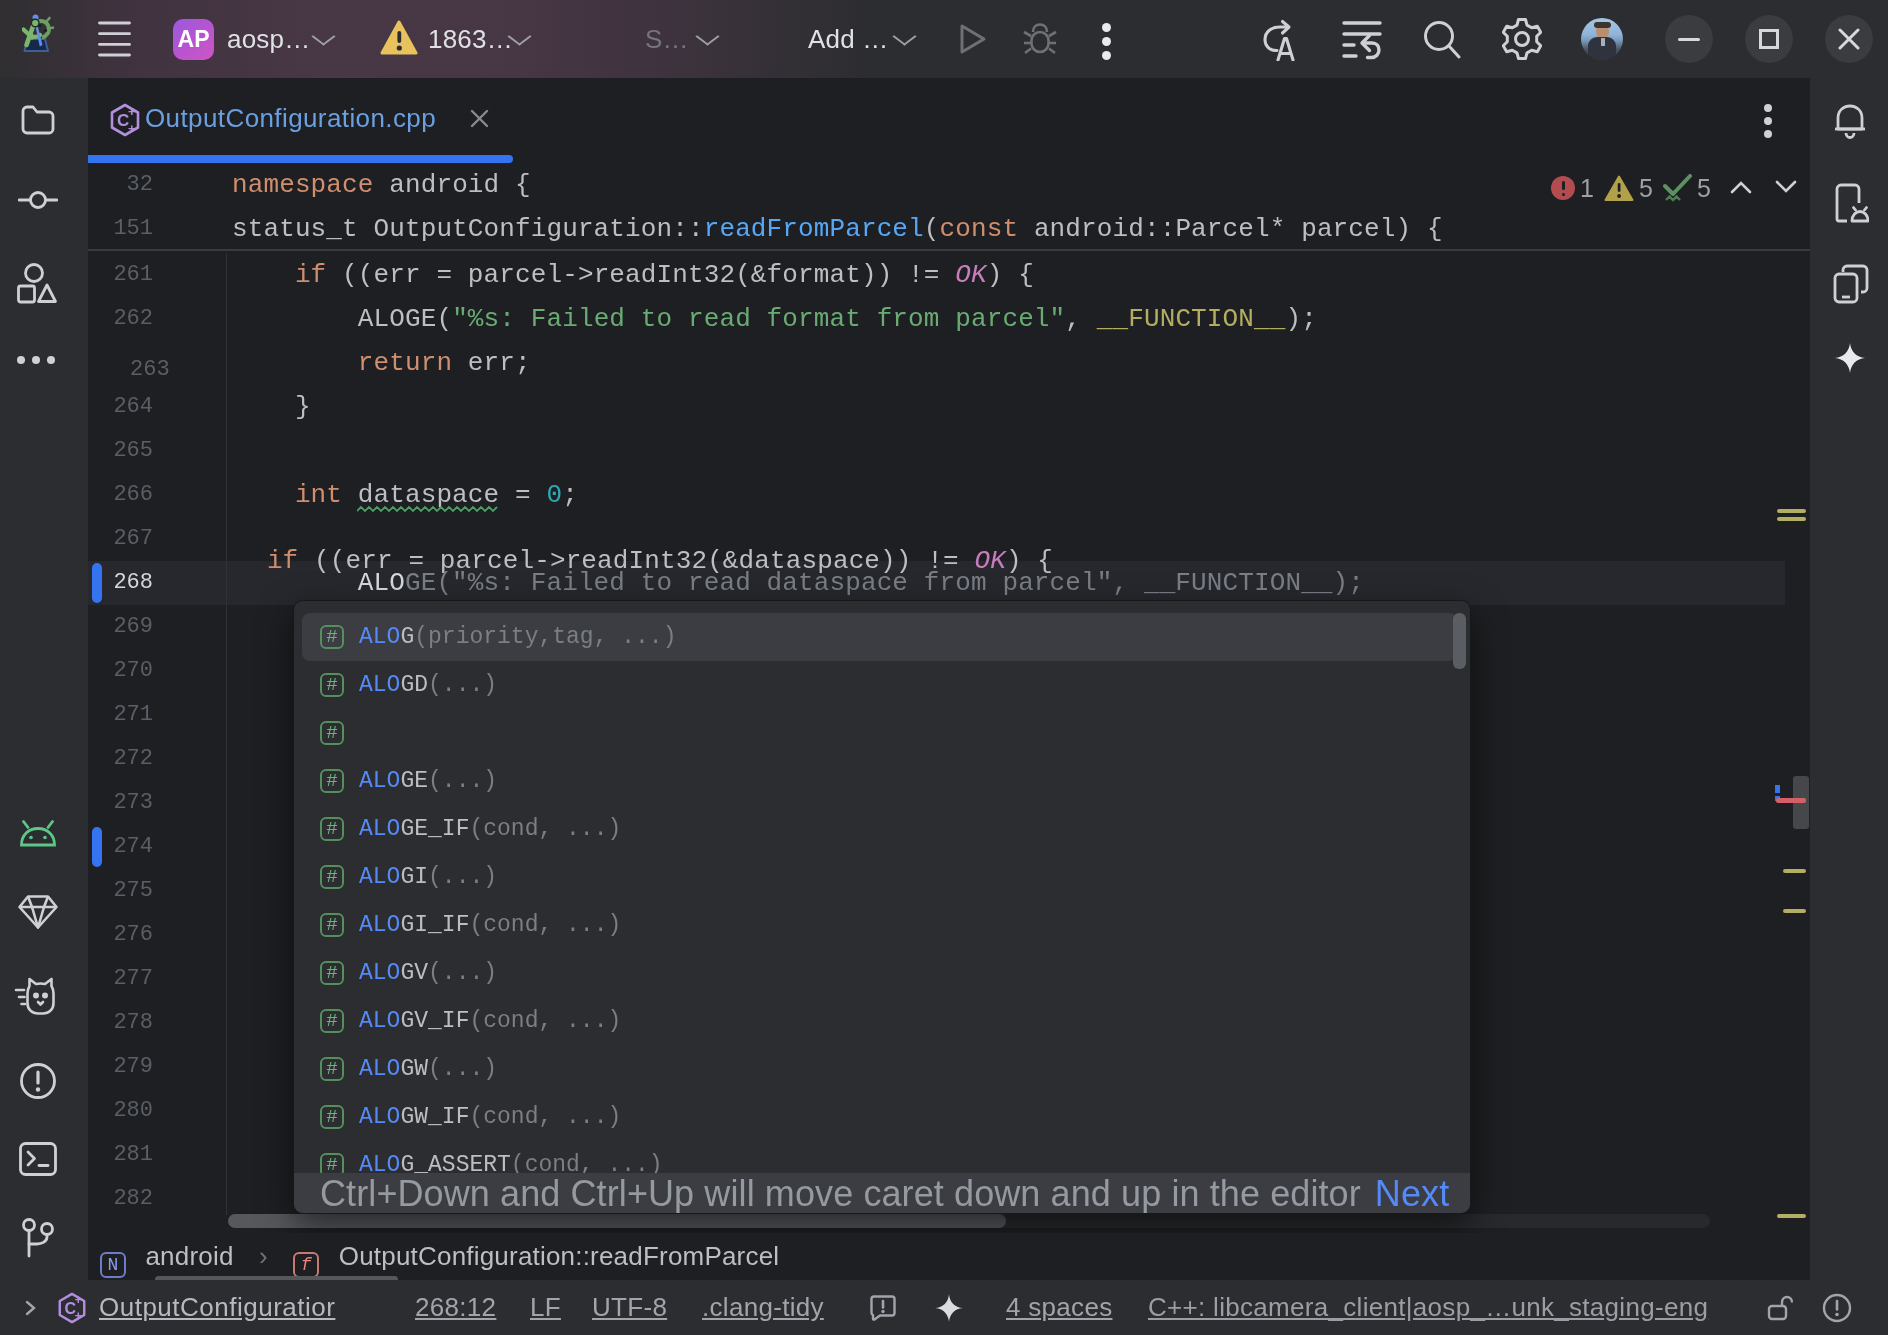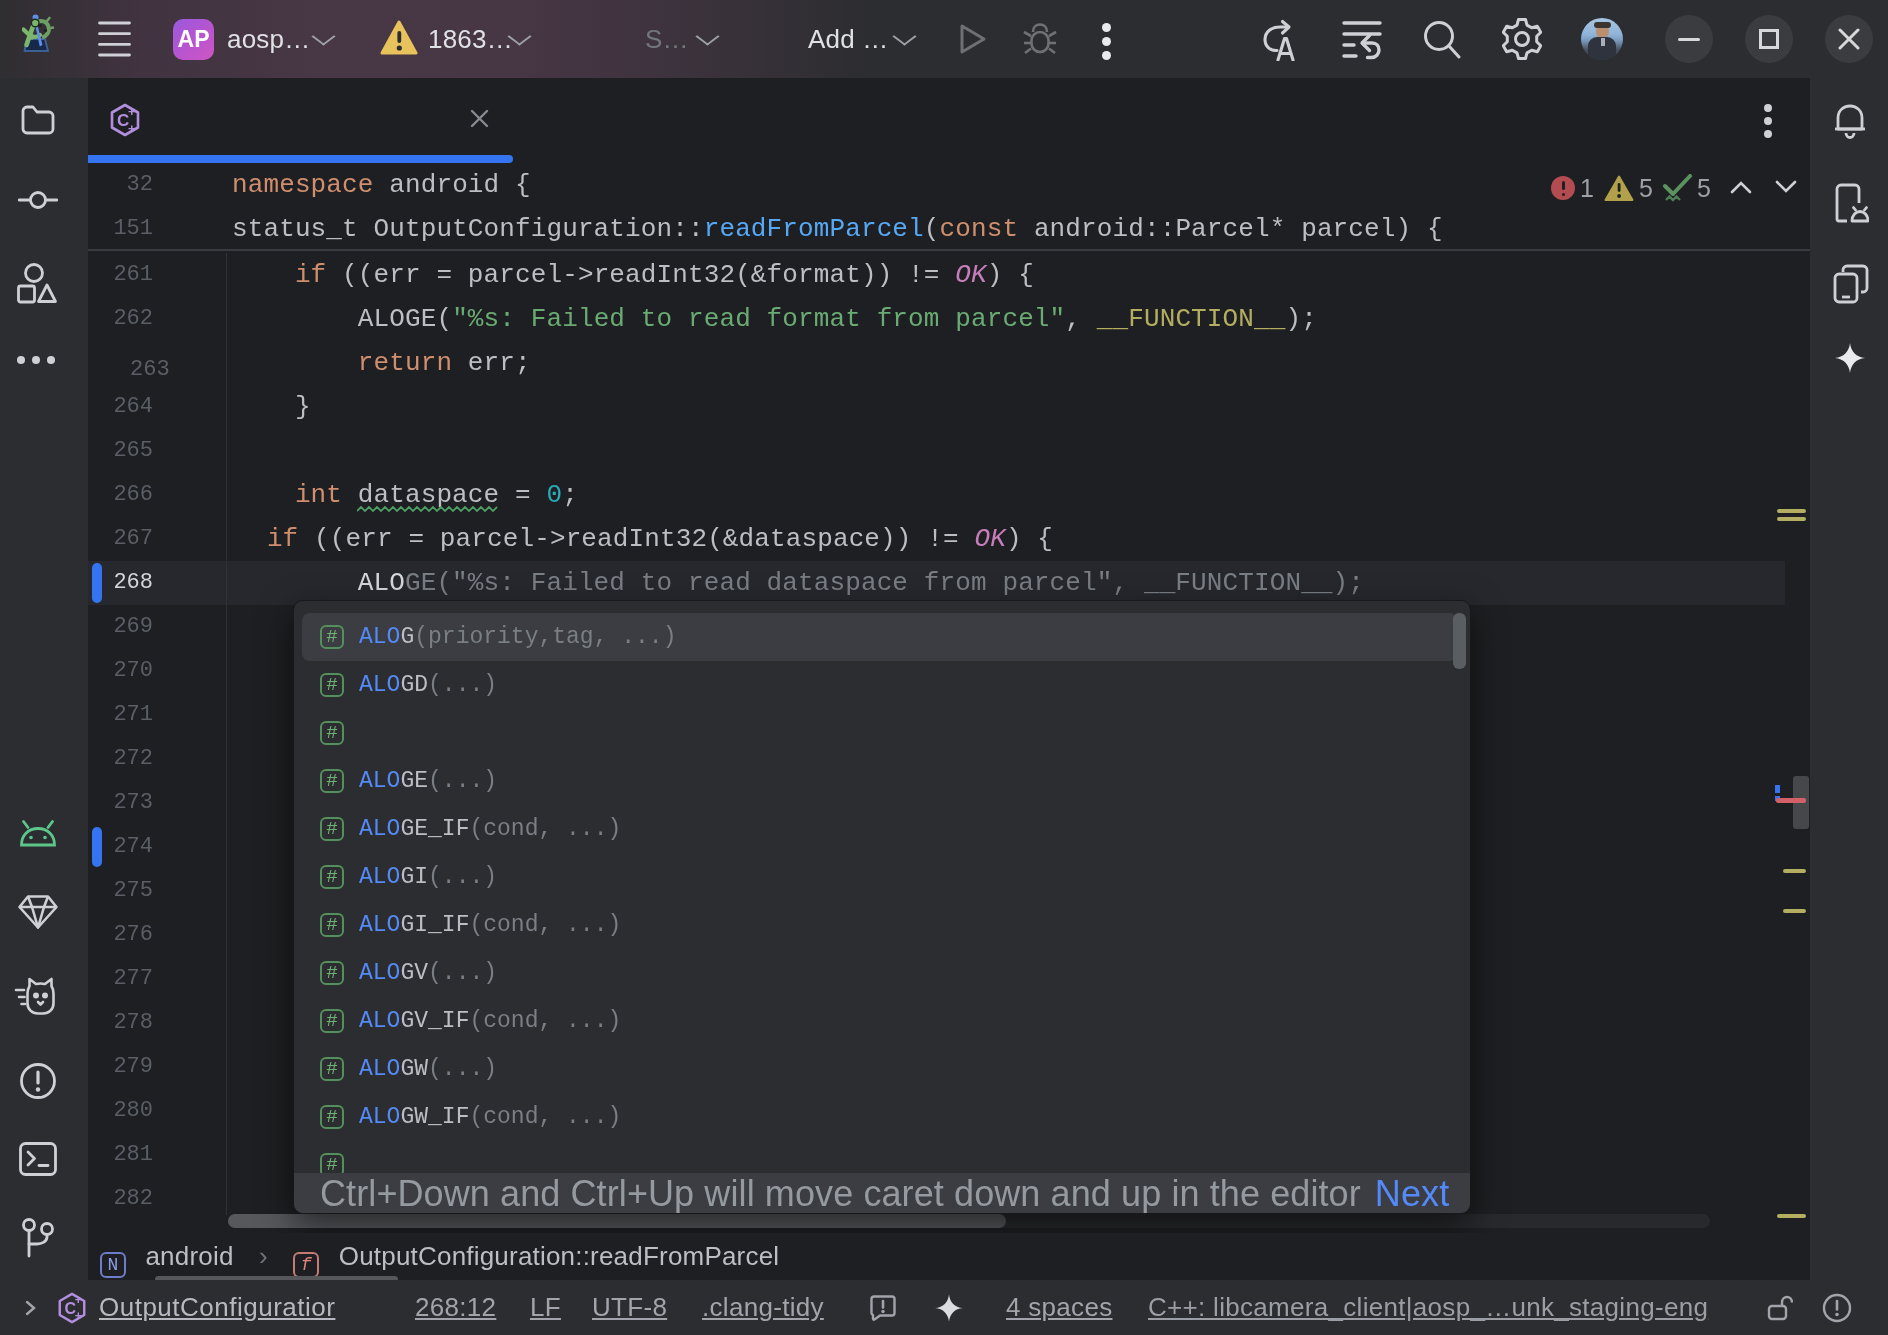--- a/index.html
+++ b/index.html
@@ -277,20 +277,21 @@
   </svg>
 </div>
 <div id="tabbar">
 
   <svg class="abs" style="left:20px;top:25px" width="34" height="34" viewBox="0 0 34 34">
     <path d="M17 2 L30 9.5 V24.5 L17 32 L4 24.5 V9.5 Z" fill="none" stroke="#b48ede" stroke-width="2.6" stroke-linejoin="round"></path>
     <text x="9" y="23" font-family="Liberation Sans" font-size="17" font-weight="bold" fill="#b48ede">C</text>
     <text x="20" y="13" font-family="Liberation Sans" font-size="13" font-weight="bold" fill="#b48ede">+</text>
     <text x="20" y="30" font-family="Liberation Sans" font-size="13" font-weight="bold" fill="#b48ede">+</text>
   </svg>
+  <div class="abs" style="left:57px;top:0;height:80px;line-height:80px;font-size:26px;letter-spacing:0.4px;color:#6a9fe0;">OutputConfiguration.cpp</div>
   <svg class="abs" style="left:382px;top:31px" width="19" height="19" viewBox="0 0 19 19">
     <path d="M2 2 L17 17 M17 2 L2 17" stroke="#878b91" stroke-width="2.4" stroke-linecap="round"></path>
   </svg>
 
   <div class="abs" style="left:1676px;top:26px;width:8px;height:8px;border-radius:50%;background:#ced0d6"></div>
   <div class="abs" style="left:1676px;top:39px;width:8px;height:8px;border-radius:50%;background:#ced0d6"></div>
   <div class="abs" style="left:1676px;top:52px;width:8px;height:8px;border-radius:50%;background:#ced0d6"></div>
 </div>
 <div id="progress"></div>
 <div id="sticky"></div>
@@ -311,21 +312,21 @@
   <div class="cline" style="top:341px;padding-left:144px;">        <span class="kw">return</span> err;</div>
   <div class="lnum" style="top:385px;">264</div>
   <div class="cline" style="top:385px;padding-left:144px;">    }</div>
   <div class="lnum" style="top:429px;">265</div>
   <div class="lnum" style="top:473px;">266</div>
   <div class="cline" style="top:473px;padding-left:144px;">    <span class="kw">int</span> dataspace = <span class="num">0</span>;</div>
   <svg class="abs" style="left:357px;top:505px" width="142" height="8" viewBox="0 0 142 8">
     <path d="M0 6 L4 2 L8 6 L12 2 L16 6 L20 2 L24 6 L28 2 L32 6 L36 2 L40 6 L44 2 L48 6 L52 2 L56 6 L60 2 L64 6 L68 2 L72 6 L76 2 L80 6 L84 2 L88 6 L92 2 L96 6 L100 2 L104 6 L108 2 L112 6 L116 2 L120 6 L124 2 L128 6 L132 2 L136 6 L140 2" fill="none" stroke="#4f9e63" stroke-width="1.8"></path>
   </svg>
   <div class="lnum" style="top:517px;">267</div>
-  <div class="cline" style="top:517px;padding-left:116px;">    <span class="kw">if</span> ((err = parcel-&gt;readInt32(&amp;dataspace)) != <span class="cst">OK</span>) {</div>
+  <div class="cline" style="top:539px;padding-left:116px;">    <span class="kw">if</span> ((err = parcel-&gt;readInt32(&amp;dataspace)) != <span class="cst">OK</span>) {</div>
   <div class="lnum" style="top:561px;color:#d4d6d9;">268</div>
   <div class="cline" style="top:561px;padding-left:144px;"><span class="bright">        ALO</span><span class="dim">GE("%s: Failed to read dataspace from parcel", __FUNCTION__);</span></div>
   <div class="lnum" style="top:605px;">269</div>
   <div class="lnum" style="top:649px;">270</div>
   <div class="lnum" style="top:693px;">271</div>
   <div class="lnum" style="top:737px;">272</div>
   <div class="lnum" style="top:781px;">273</div>
   <div class="lnum" style="top:825px;">274</div>
   <div class="lnum" style="top:869px;">275</div>
   <div class="lnum" style="top:913px;">276</div>
@@ -381,21 +382,21 @@
     <div class="prow" style="top:60px;"><span class="hashic">#</span><span class="ptxt"><span class="pf">ALO</span><span class="nm">GD</span><span class="ar">(...)</span></span></div>
     <div class="prow" style="top:108px;"><span class="hashic">#</span></div>
     <div class="prow" style="top:156px;"><span class="hashic">#</span><span class="ptxt"><span class="pf">ALO</span><span class="nm">GE</span><span class="ar">(...)</span></span></div>
     <div class="prow" style="top:204px;"><span class="hashic">#</span><span class="ptxt"><span class="pf">ALO</span><span class="nm">GE_IF</span><span class="ar">(cond, ...)</span></span></div>
     <div class="prow" style="top:252px;"><span class="hashic">#</span><span class="ptxt"><span class="pf">ALO</span><span class="nm">GI</span><span class="ar">(...)</span></span></div>
     <div class="prow" style="top:300px;"><span class="hashic">#</span><span class="ptxt"><span class="pf">ALO</span><span class="nm">GI_IF</span><span class="ar">(cond, ...)</span></span></div>
     <div class="prow" style="top:348px;"><span class="hashic">#</span><span class="ptxt"><span class="pf">ALO</span><span class="nm">GV</span><span class="ar">(...)</span></span></div>
     <div class="prow" style="top:396px;"><span class="hashic">#</span><span class="ptxt"><span class="pf">ALO</span><span class="nm">GV_IF</span><span class="ar">(cond, ...)</span></span></div>
     <div class="prow" style="top:444px;"><span class="hashic">#</span><span class="ptxt"><span class="pf">ALO</span><span class="nm">GW</span><span class="ar">(...)</span></span></div>
     <div class="prow" style="top:492px;"><span class="hashic">#</span><span class="ptxt"><span class="pf">ALO</span><span class="nm">GW_IF</span><span class="ar">(cond, ...)</span></span></div>
-    <div class="prow" style="top:540px;"><span class="hashic">#</span></div>
+    <div class="prow" style="top:540px;"><span class="hashic">#</span><span class="ptxt"><span class="pf">ALO</span><span class="nm">G_ASSERT</span><span class="ar">(cond, ...)</span></span></div>
   </div>
   <div id="popscroll"></div>
   <div id="hintbar"><span style="margin-left:26px;">Ctrl+Down and Ctrl+Up will move caret down and up in the editor</span><span style="color:#548af7;margin-left:14px;">Next Tip</span></div>
 </div>
 <div id="breadcrumbs">
   <div class="abs" style="left:67px;top:43px;width:243px;height:7px;border-radius:3.5px;background:#55575a;"></div>
   <span class="bcic" style="margin-left:12px;border-color:#6e7cc9;color:#8b9be8;font-style:normal;">N</span>
   <span style="margin-left:12px;">android</span>
   <span style="margin-left:18px;color:#6f737a;">›</span>
   <span class="bcic" style="margin-left:18px;border-color:#c57b73;color:#e8847c;">f</span>

